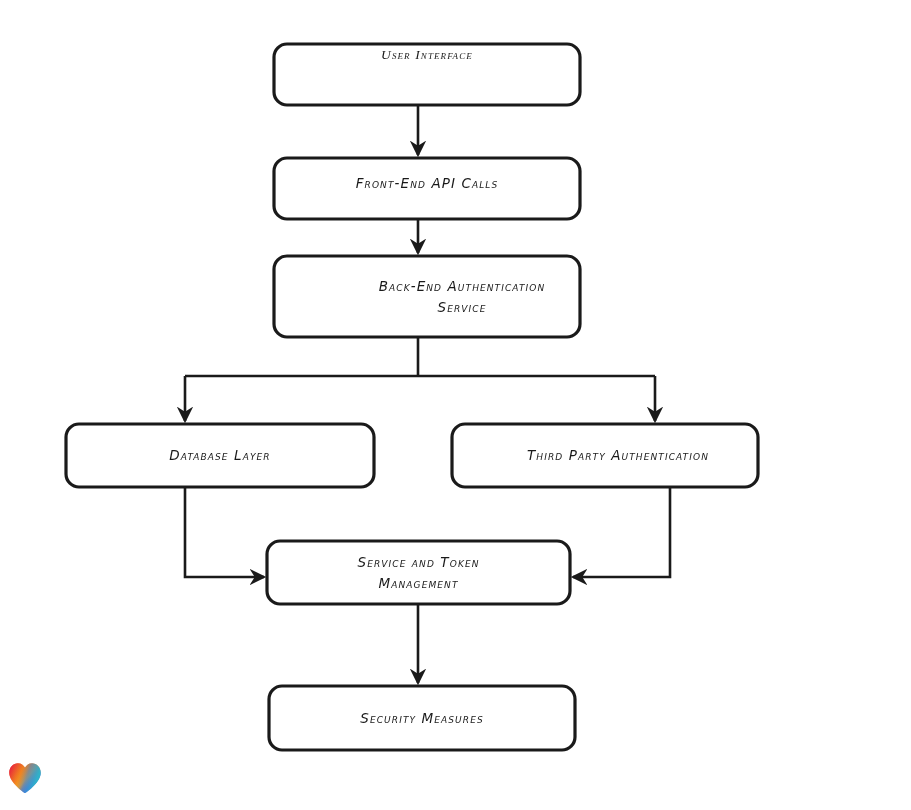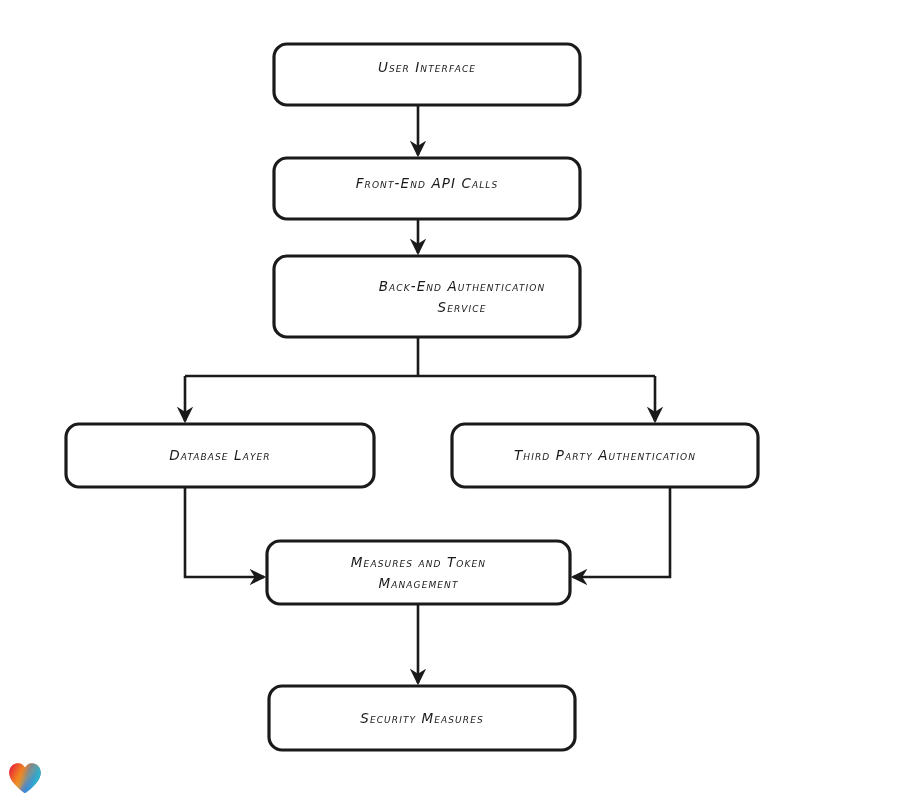--- a/index.html
+++ b/index.html
@@ -93,32 +93,32 @@
     <path d="M 655 376 L 655 421" marker-end="url(#arrowhead)"></path>
 
     <path d="M 185 487 L 185 577 L 264 577" marker-end="url(#arrowhead)"></path>
 
     <path d="M 670 487 L 670 577 L 573 577" marker-end="url(#arrowhead)"></path>
 
     <path d="M 418 604 L 418 683" marker-end="url(#arrowhead)"></path>
   </g>
 </svg>
 
-<div class="node-label" style="left:274px; top:44px; width:306px; height:46px;">User Interface</div>
+<div class="node-label" style="left:274px; top:32px; width:306px; height:46px;font-family:Liberation Serif, serif;">User Interface</div>
 
 <div class="node-label" style="left:274px; top:158px; width:306px; height:50px;">Front-End API Calls</div>
 
 <div class="node-label" style="left:274px; top:256px; width:306px; height:81px;margin-left:35px;">Back-End Authentication
 Service</div>
 
 <div class="node-label" style="left:66px; top:424px; width:308px; height:63px;">Database Layer</div>
 
-<div class="node-label" style="left:452px; top:424px; width:306px; height:63px;">Third Party Authentication</div>
+<div class="node-label" style="left:452px; top:424px; width:306px; height:63px;padding-left:13px;">Third Party Authentication</div>
 
-<div class="node-label" style="left:267px; top:541px; width:303px; height:63px;">Measures and Token
+<div class="node-label" style="left:267px; top:541px; width:303px; height:63px;">Service and Token
 Management</div>
 
 <div class="node-label" style="left:269px; top:686px; width:306px; height:64px;">Security Measures</div>
 
 <svg id="heart" viewBox="0 0 32 30" xmlns="http://www.w3.org/2000/svg">
   <path d="M16 29.2 C 16 29.2 1.2 19.6 1.2 10.0 C 1.2 4.6 5.0 1.0 9.4 1.0 C 12.4 1.0 14.8 2.7 16 5.2 C 17.2 2.7 19.6 1.0 22.6 1.0 C 27.0 1.0 30.8 4.6 30.8 10.0 C 30.8 19.6 16 29.2 16 29.2 Z" fill="url(#heartGrad)"></path>
   <path d="M16 29.2 C 16 29.2 1.2 19.6 1.2 10.0 C 1.2 4.6 5.0 1.0 9.4 1.0 C 12.4 1.0 14.8 2.7 16 5.2 C 17.2 2.7 19.6 1.0 22.6 1.0 C 27.0 1.0 30.8 4.6 30.8 10.0 C 30.8 19.6 16 29.2 16 29.2 Z" fill="url(#heartGrad2)"></path>
 </svg>
 
 </body></html>

